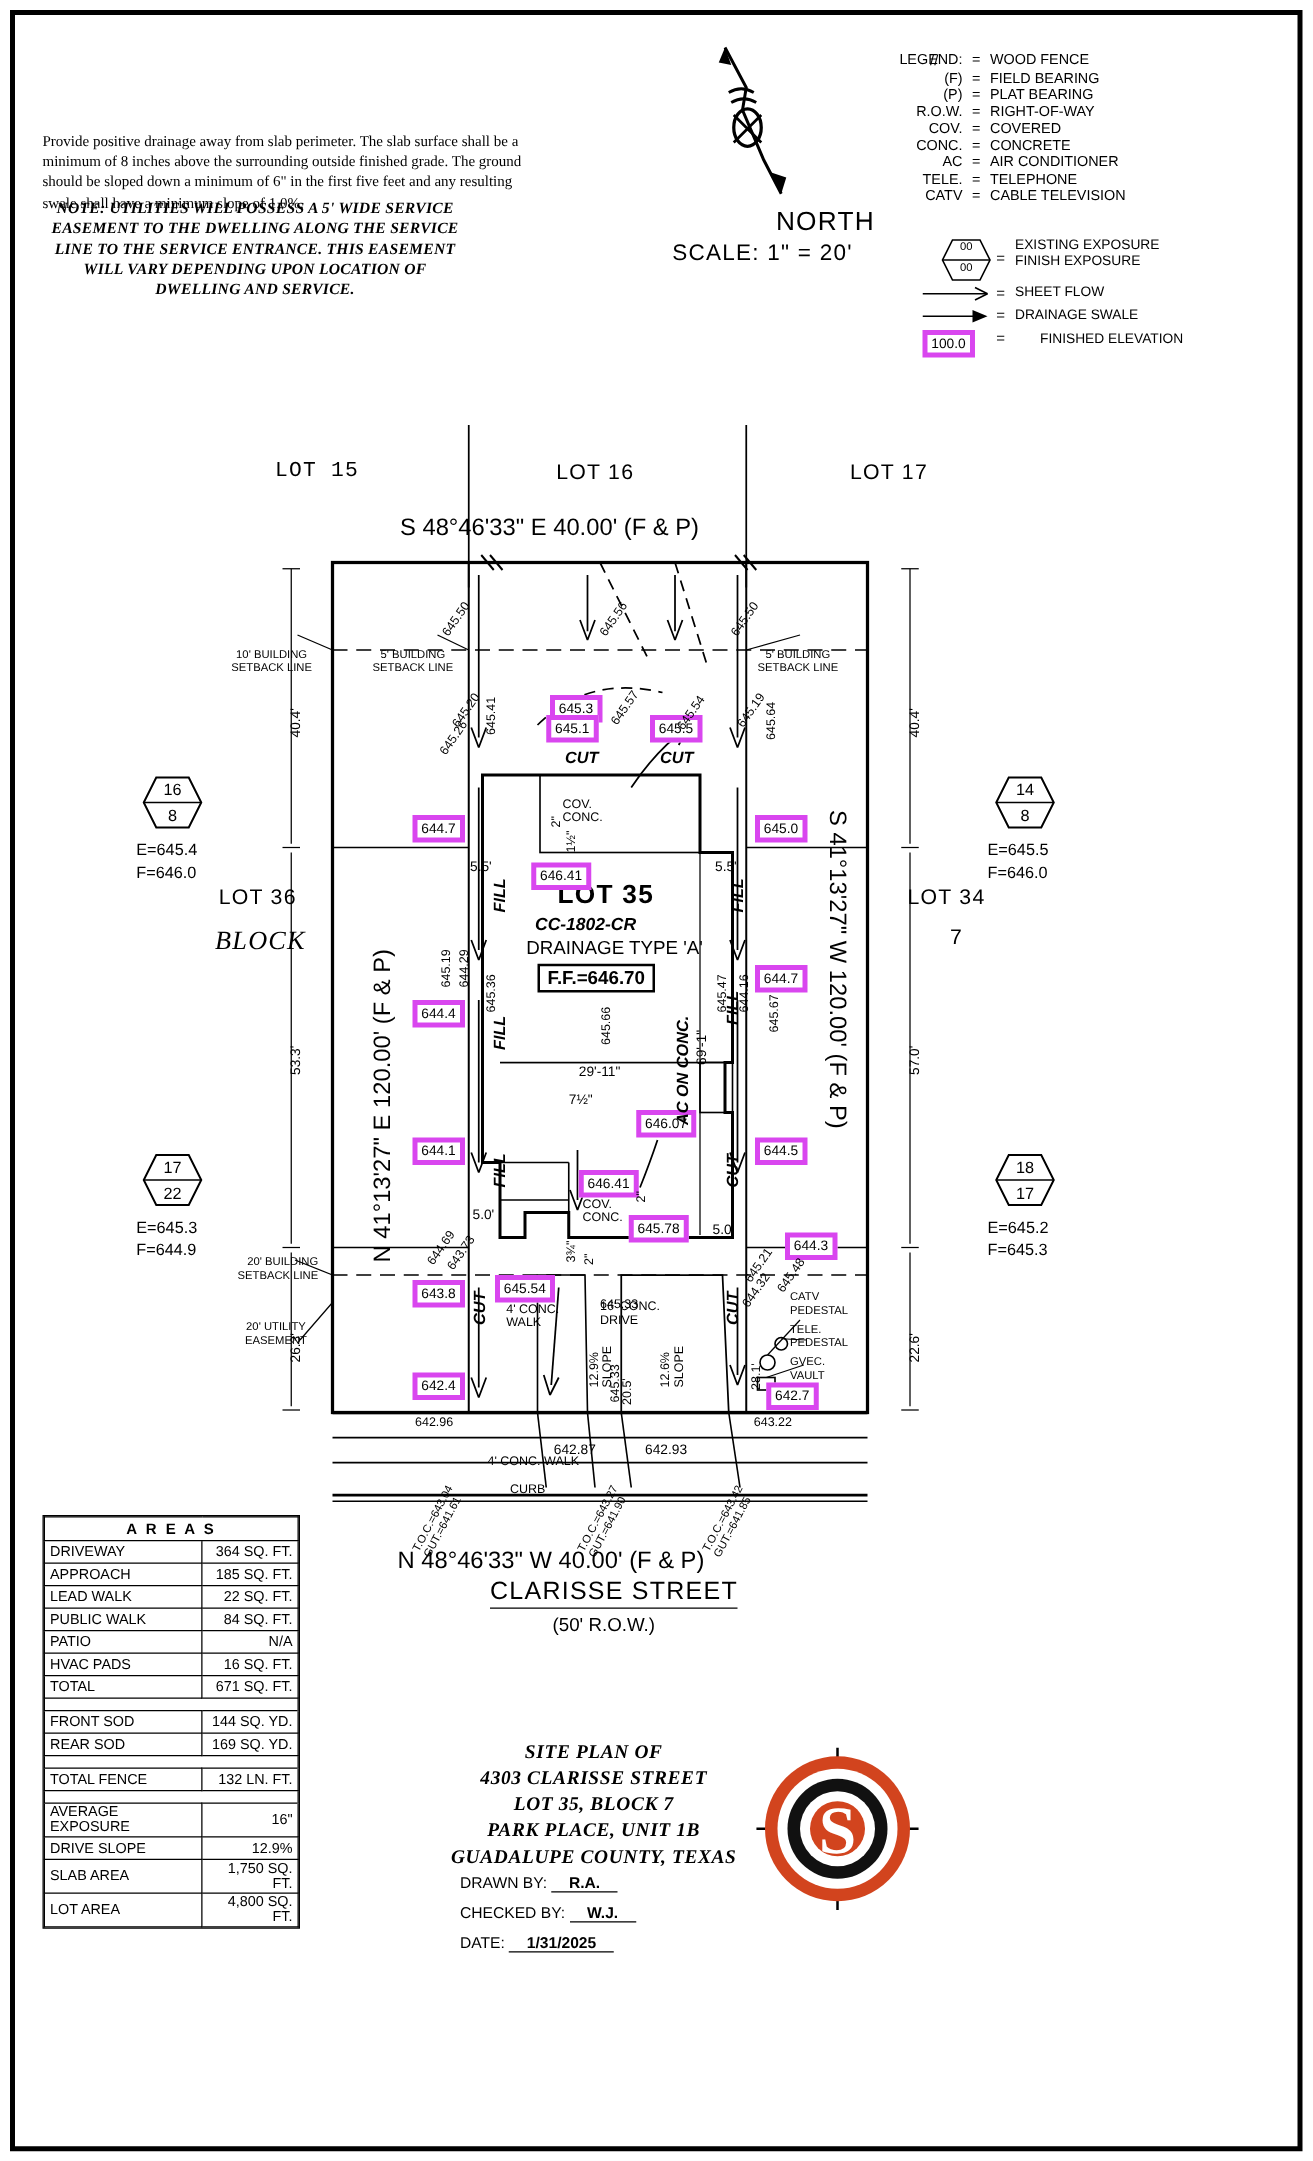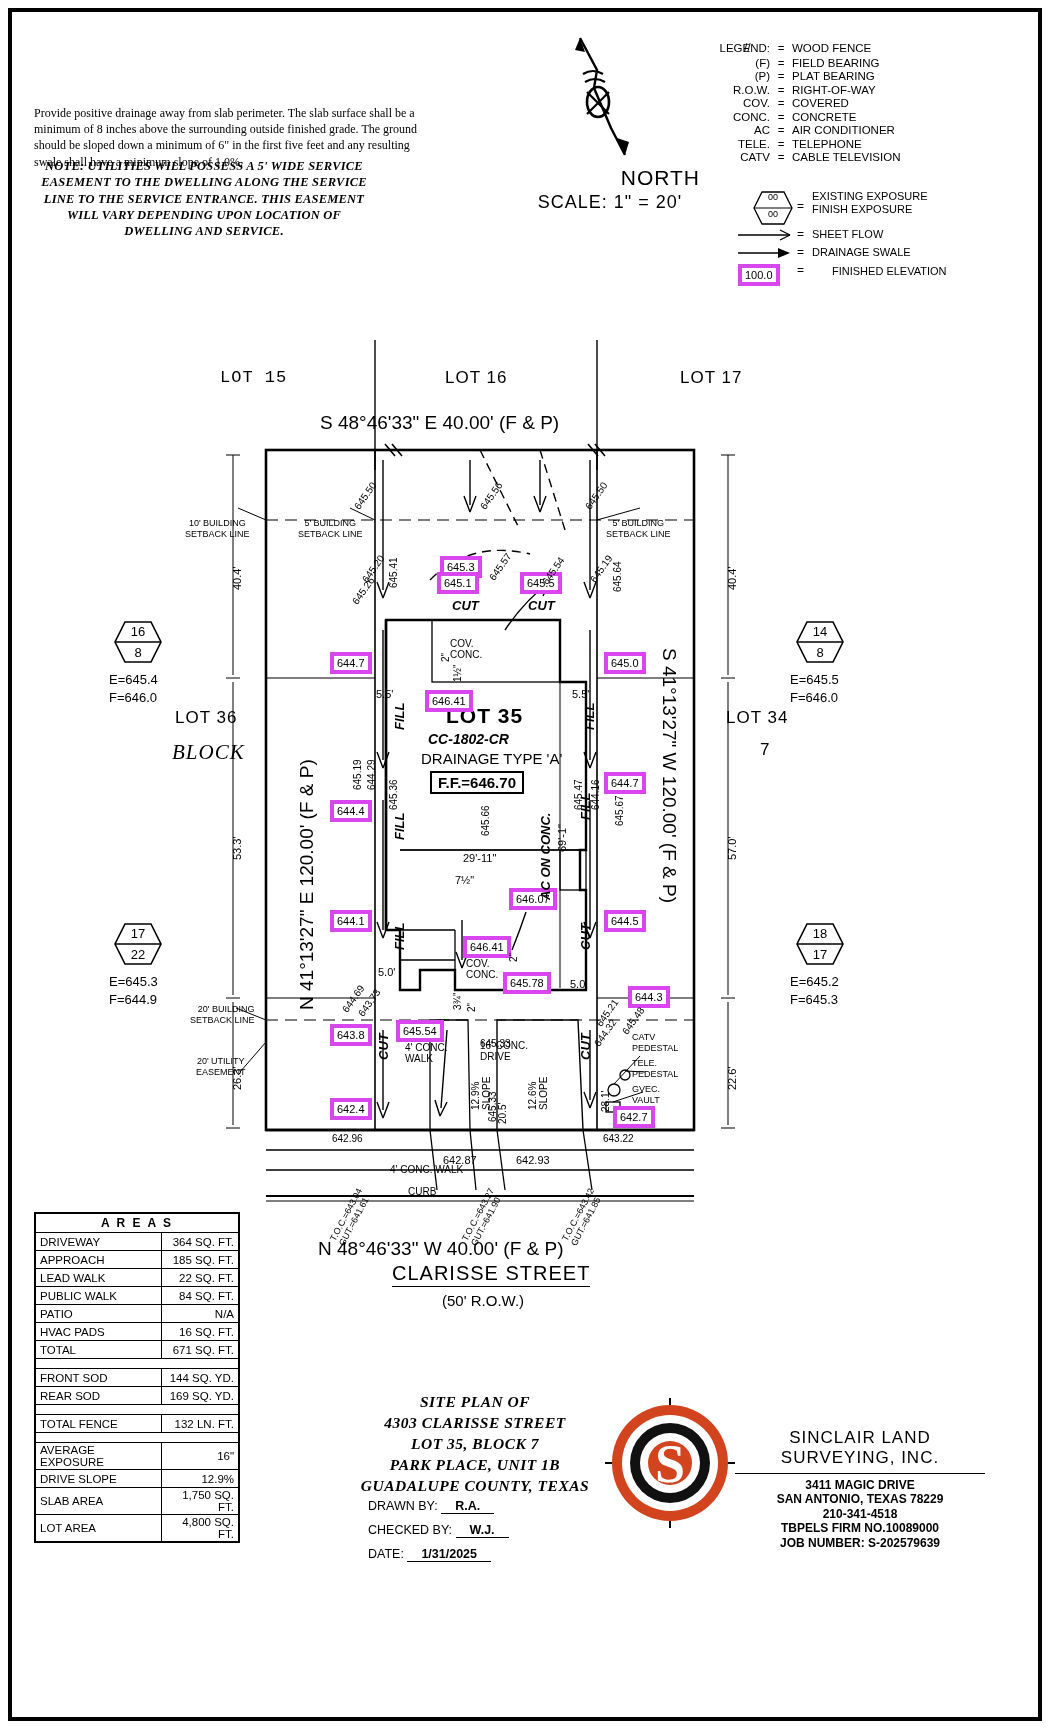--- a/index.html
+++ b/index.html
@@ -579,24 +579,13 @@
     <line x1="0" y1="65" x2="130" y2="65" stroke="#000" stroke-width="2"></line>
     <circle cx="65" cy="65" r="58" fill="#D2441E"></circle>
     <circle cx="65" cy="65" r="48" fill="#fff"></circle>
     <circle cx="65" cy="65" r="40" fill="#111"></circle>
     <circle cx="65" cy="65" r="30" fill="#fff"></circle>
     <circle cx="65" cy="65" r="22" fill="#D2441E"></circle>
     <text x="65" y="84" font-family="Liberation Serif, serif" font-size="54" font-weight="bold" fill="#fff" text-anchor="middle">S</text>
     <line x1="65" y1="0" x2="65" y2="130" stroke="#000" stroke-width="2" opacity="0"></line>
     <line x1="18" y1="65" x2="112" y2="65" stroke="#000" stroke-width="0"></line>
   </svg>
-  <div class="abs surv">
-    <div class="survname">SINCLAIR LAND</div>
-    <div class="survname">SURVEYING, INC.</div>
-    <div class="survaddr b" style="border-top:1px solid #000;padding-top:4px;">
-      <div>3411 MAGIC DRIVE</div>
-      <div>SAN ANTONIO, TEXAS 78229</div>
-      <div>210-341-4518</div>
-      <div>TBPELS FIRM NO.10089000</div>
-      <div>JOB NUMBER:  S-202579639</div>
-    </div>
-  </div>
 </div>
 
 </body></html>

